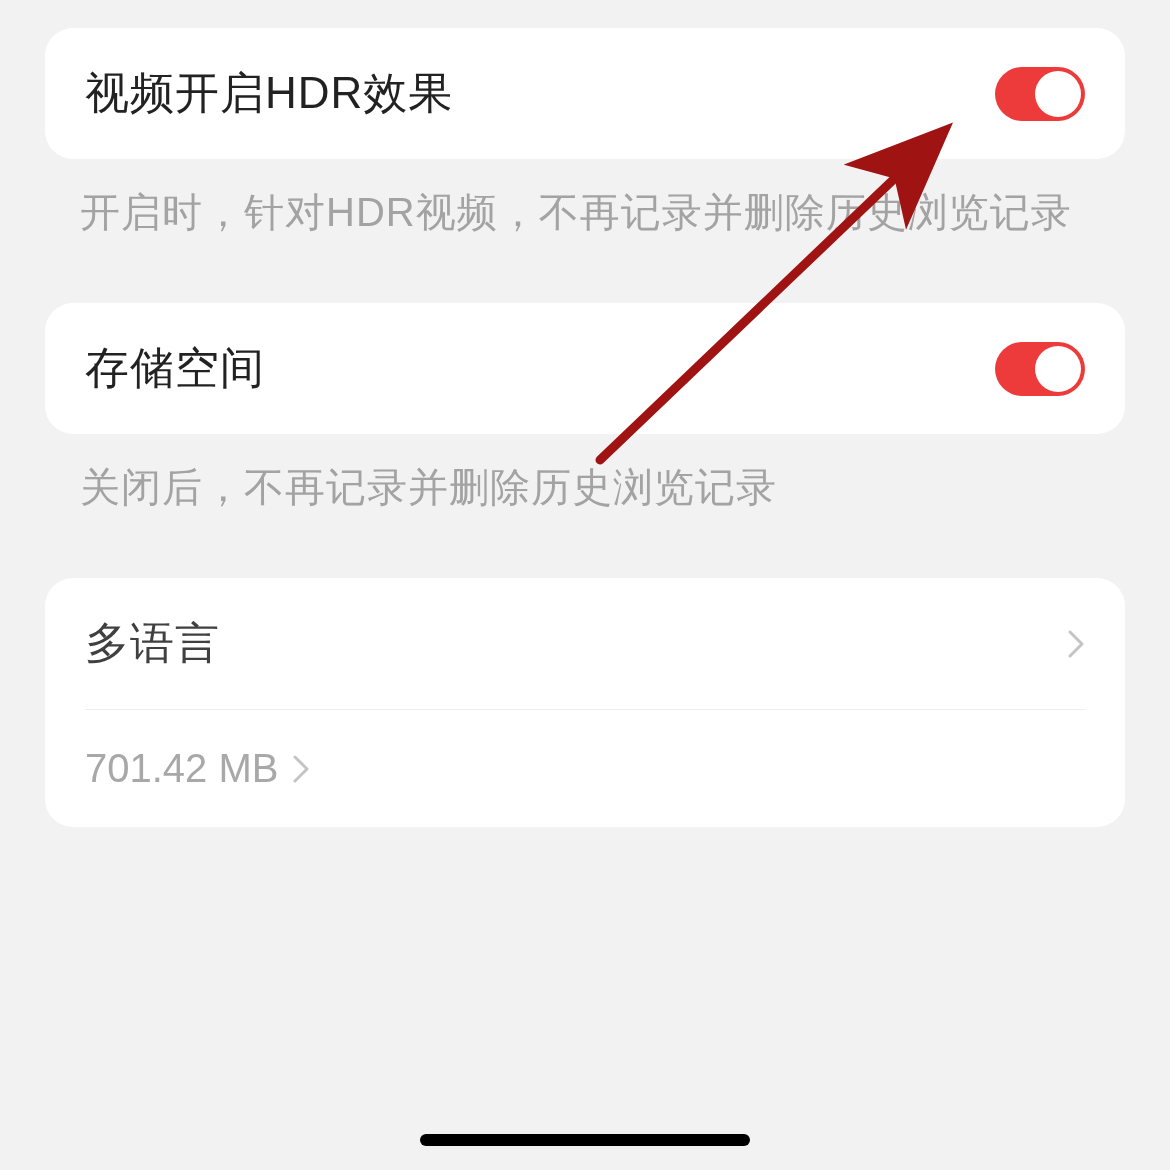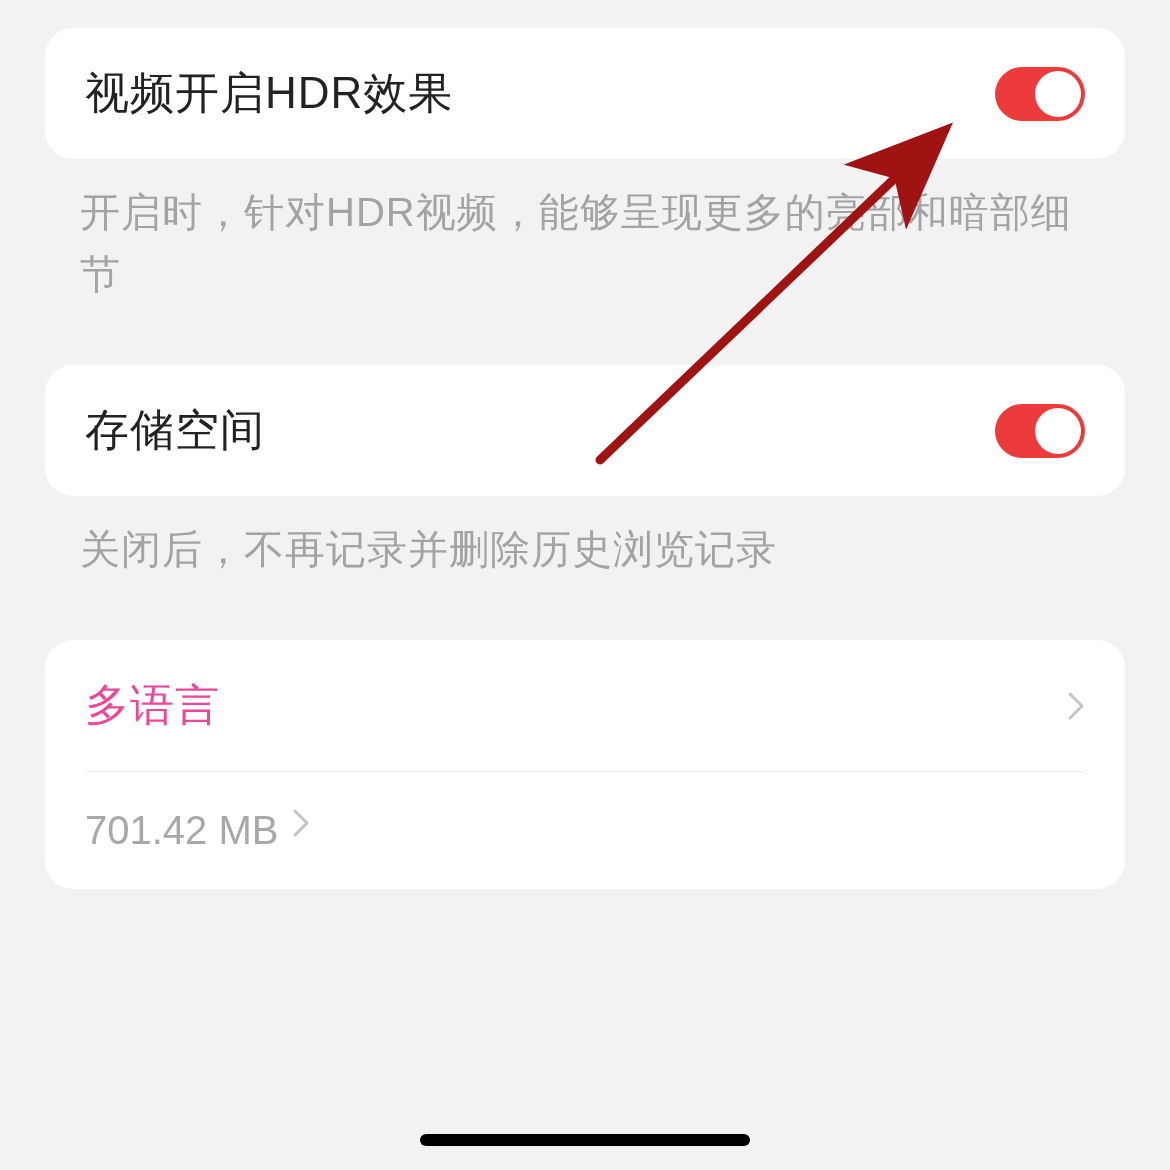--- a/index.html
+++ b/index.html
@@ -61,25 +61,26 @@
     .spacer-mid { height: 60px; }
     .spacer-mid2 { height: 60px; }
     .nav-row {
       display: flex;
       align-items: center;
       justify-content: space-between;
       padding: 36px 40px;
     }
     .nav-label {
       font-size: 44px;
-      color: #ec4899;
+      color: #404040;
       letter-spacing: 1px;
     }
     .nav-right {
       display: flex;
+      align-items: center;
       gap: 14px;
     }
     .nav-value {
       font-size: 40px;
       color: #a8a8a8;
     }
     .chevron {
       width: 18px;
       height: 30px;
       flex-shrink: 0;
@@ -113,21 +114,21 @@
 
 <div class="card">
   <div class="setting-row">
     <span class="setting-label">视频开启HDR效果</span>
     <div class="toggle">
       <div class="toggle-knob"></div>
     </div>
   </div>
 </div>
 
-<div class="desc">开启时，针对HDR视频，能够呈现更多的亮部和暗部细节</div>
+<div class="desc">开启时，针对HDR视频，不再记录并删除历史浏览记录</div>
 
 <div class="spacer-mid"></div>
 
 <div class="card">
   <div class="setting-row">
     <span class="setting-label">存储空间</span>
     <div class="toggle">
       <div class="toggle-knob"></div>
     </div>
   </div>

